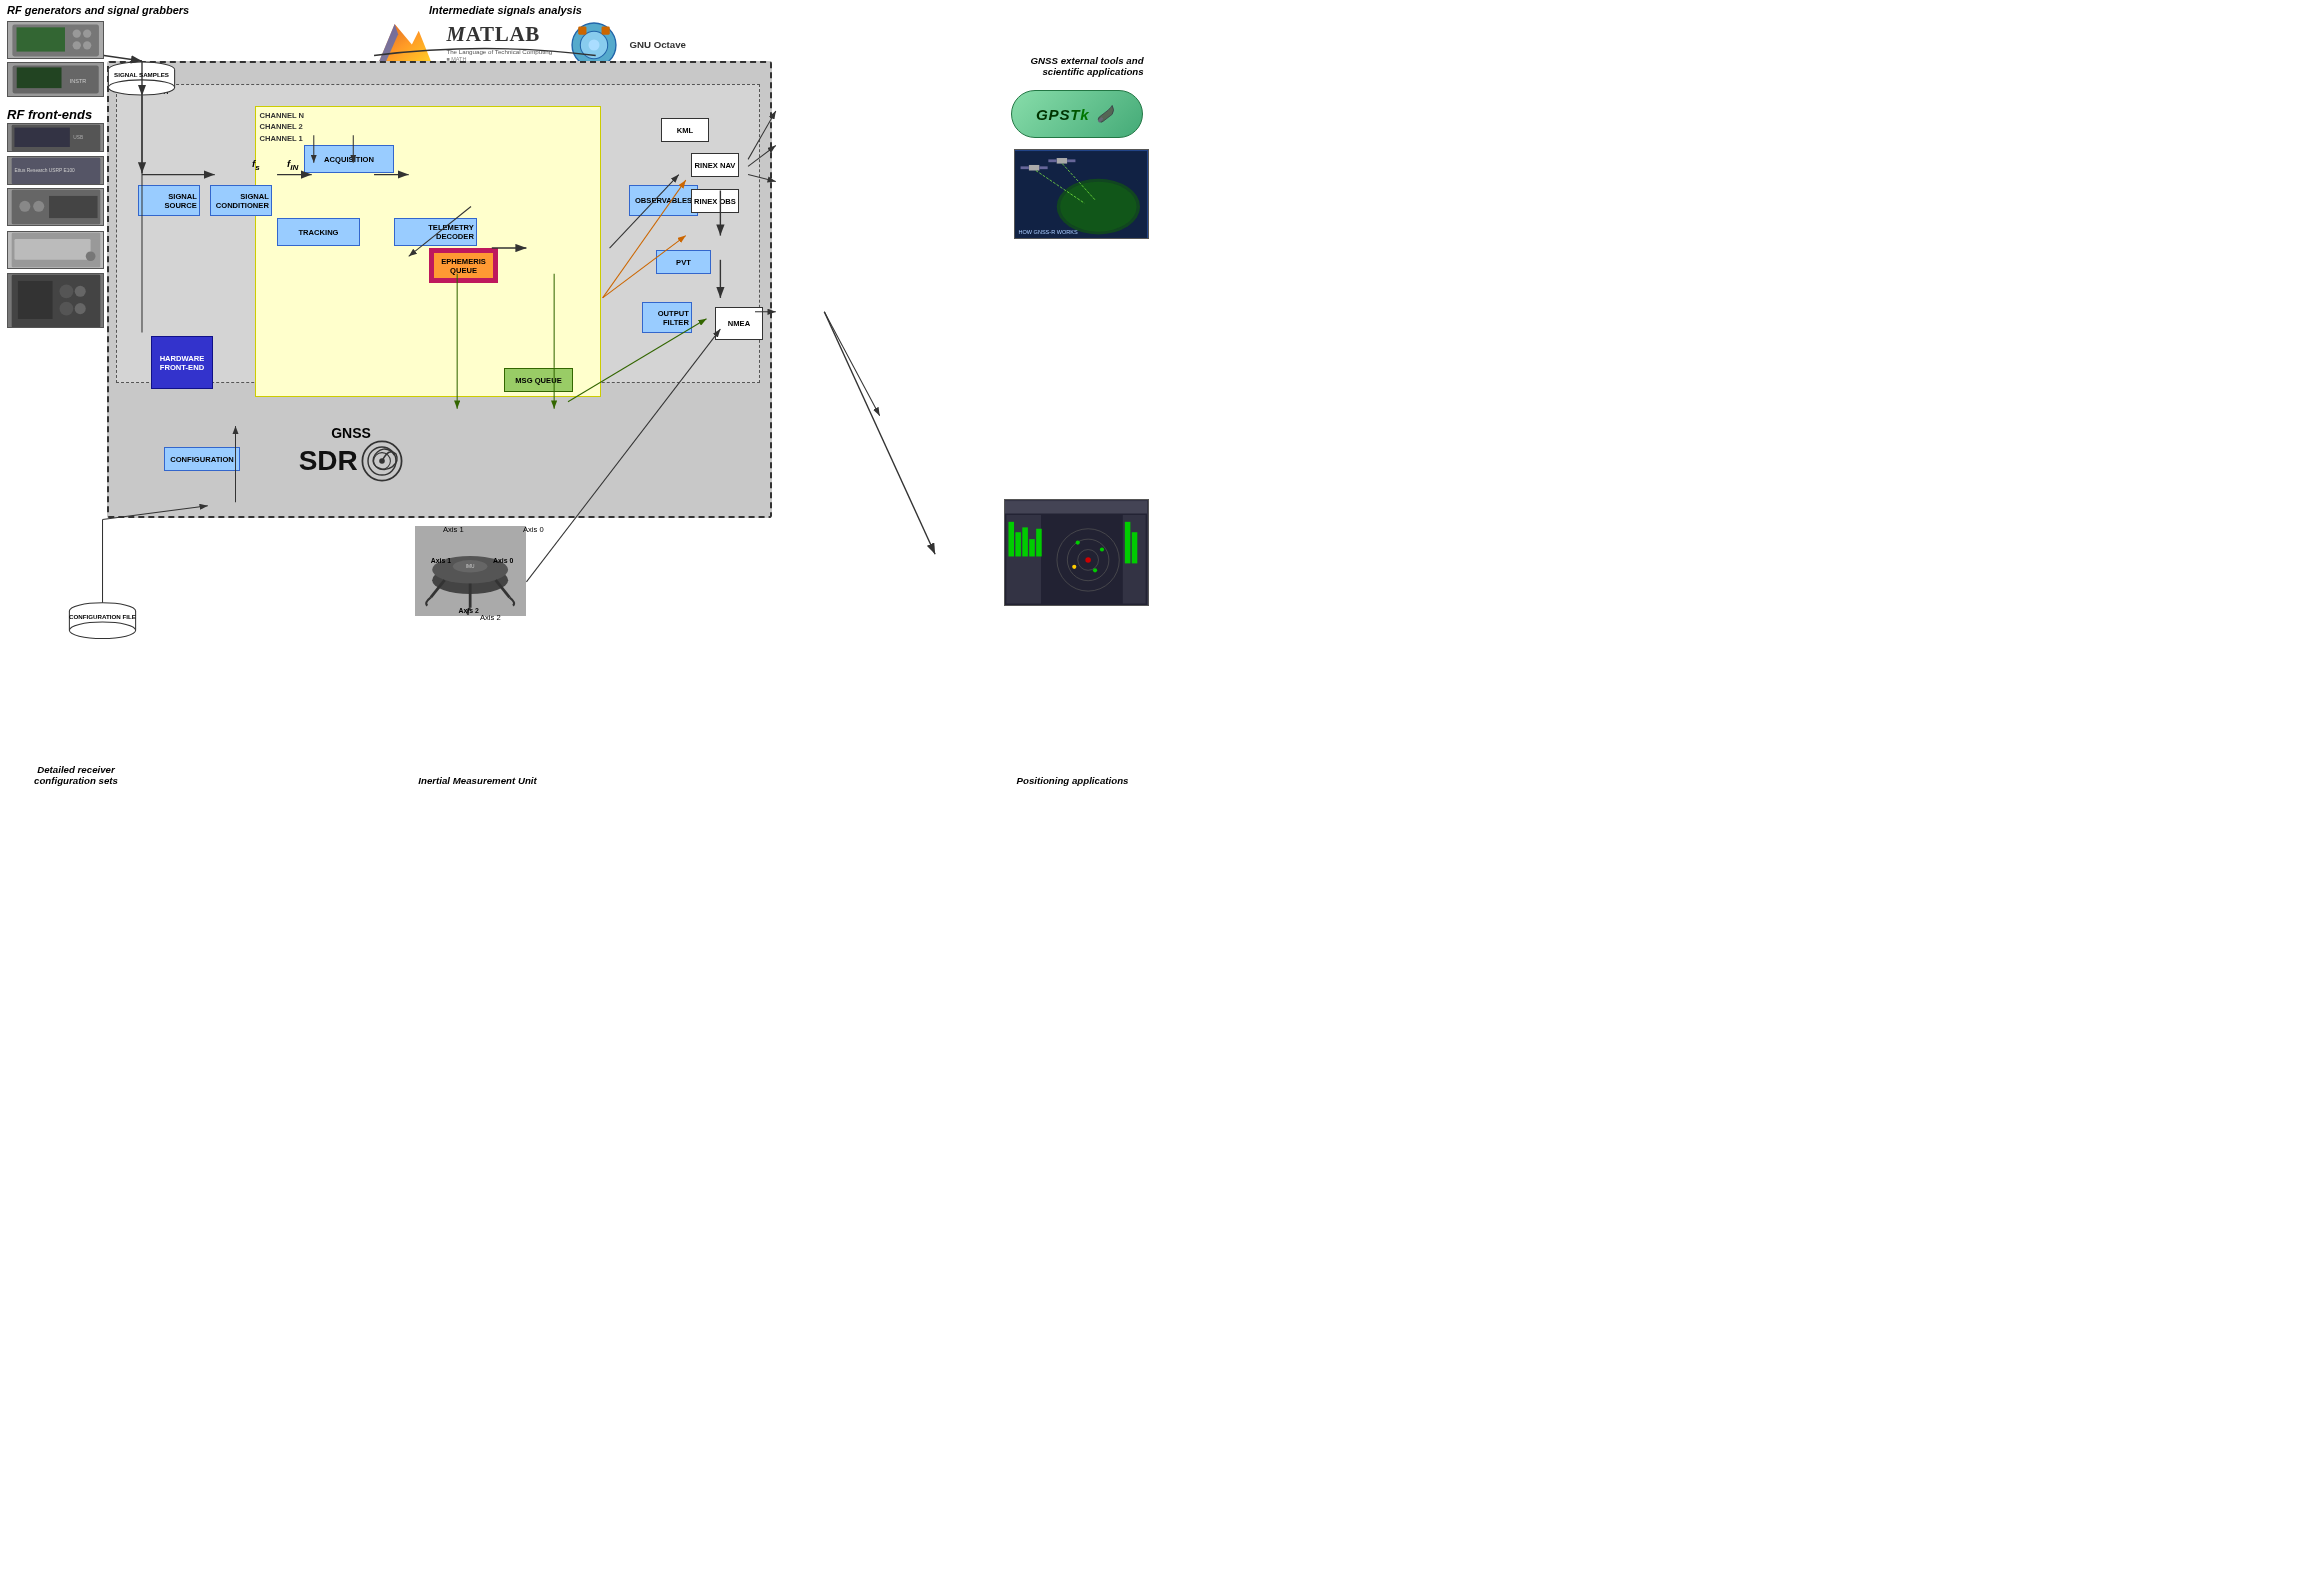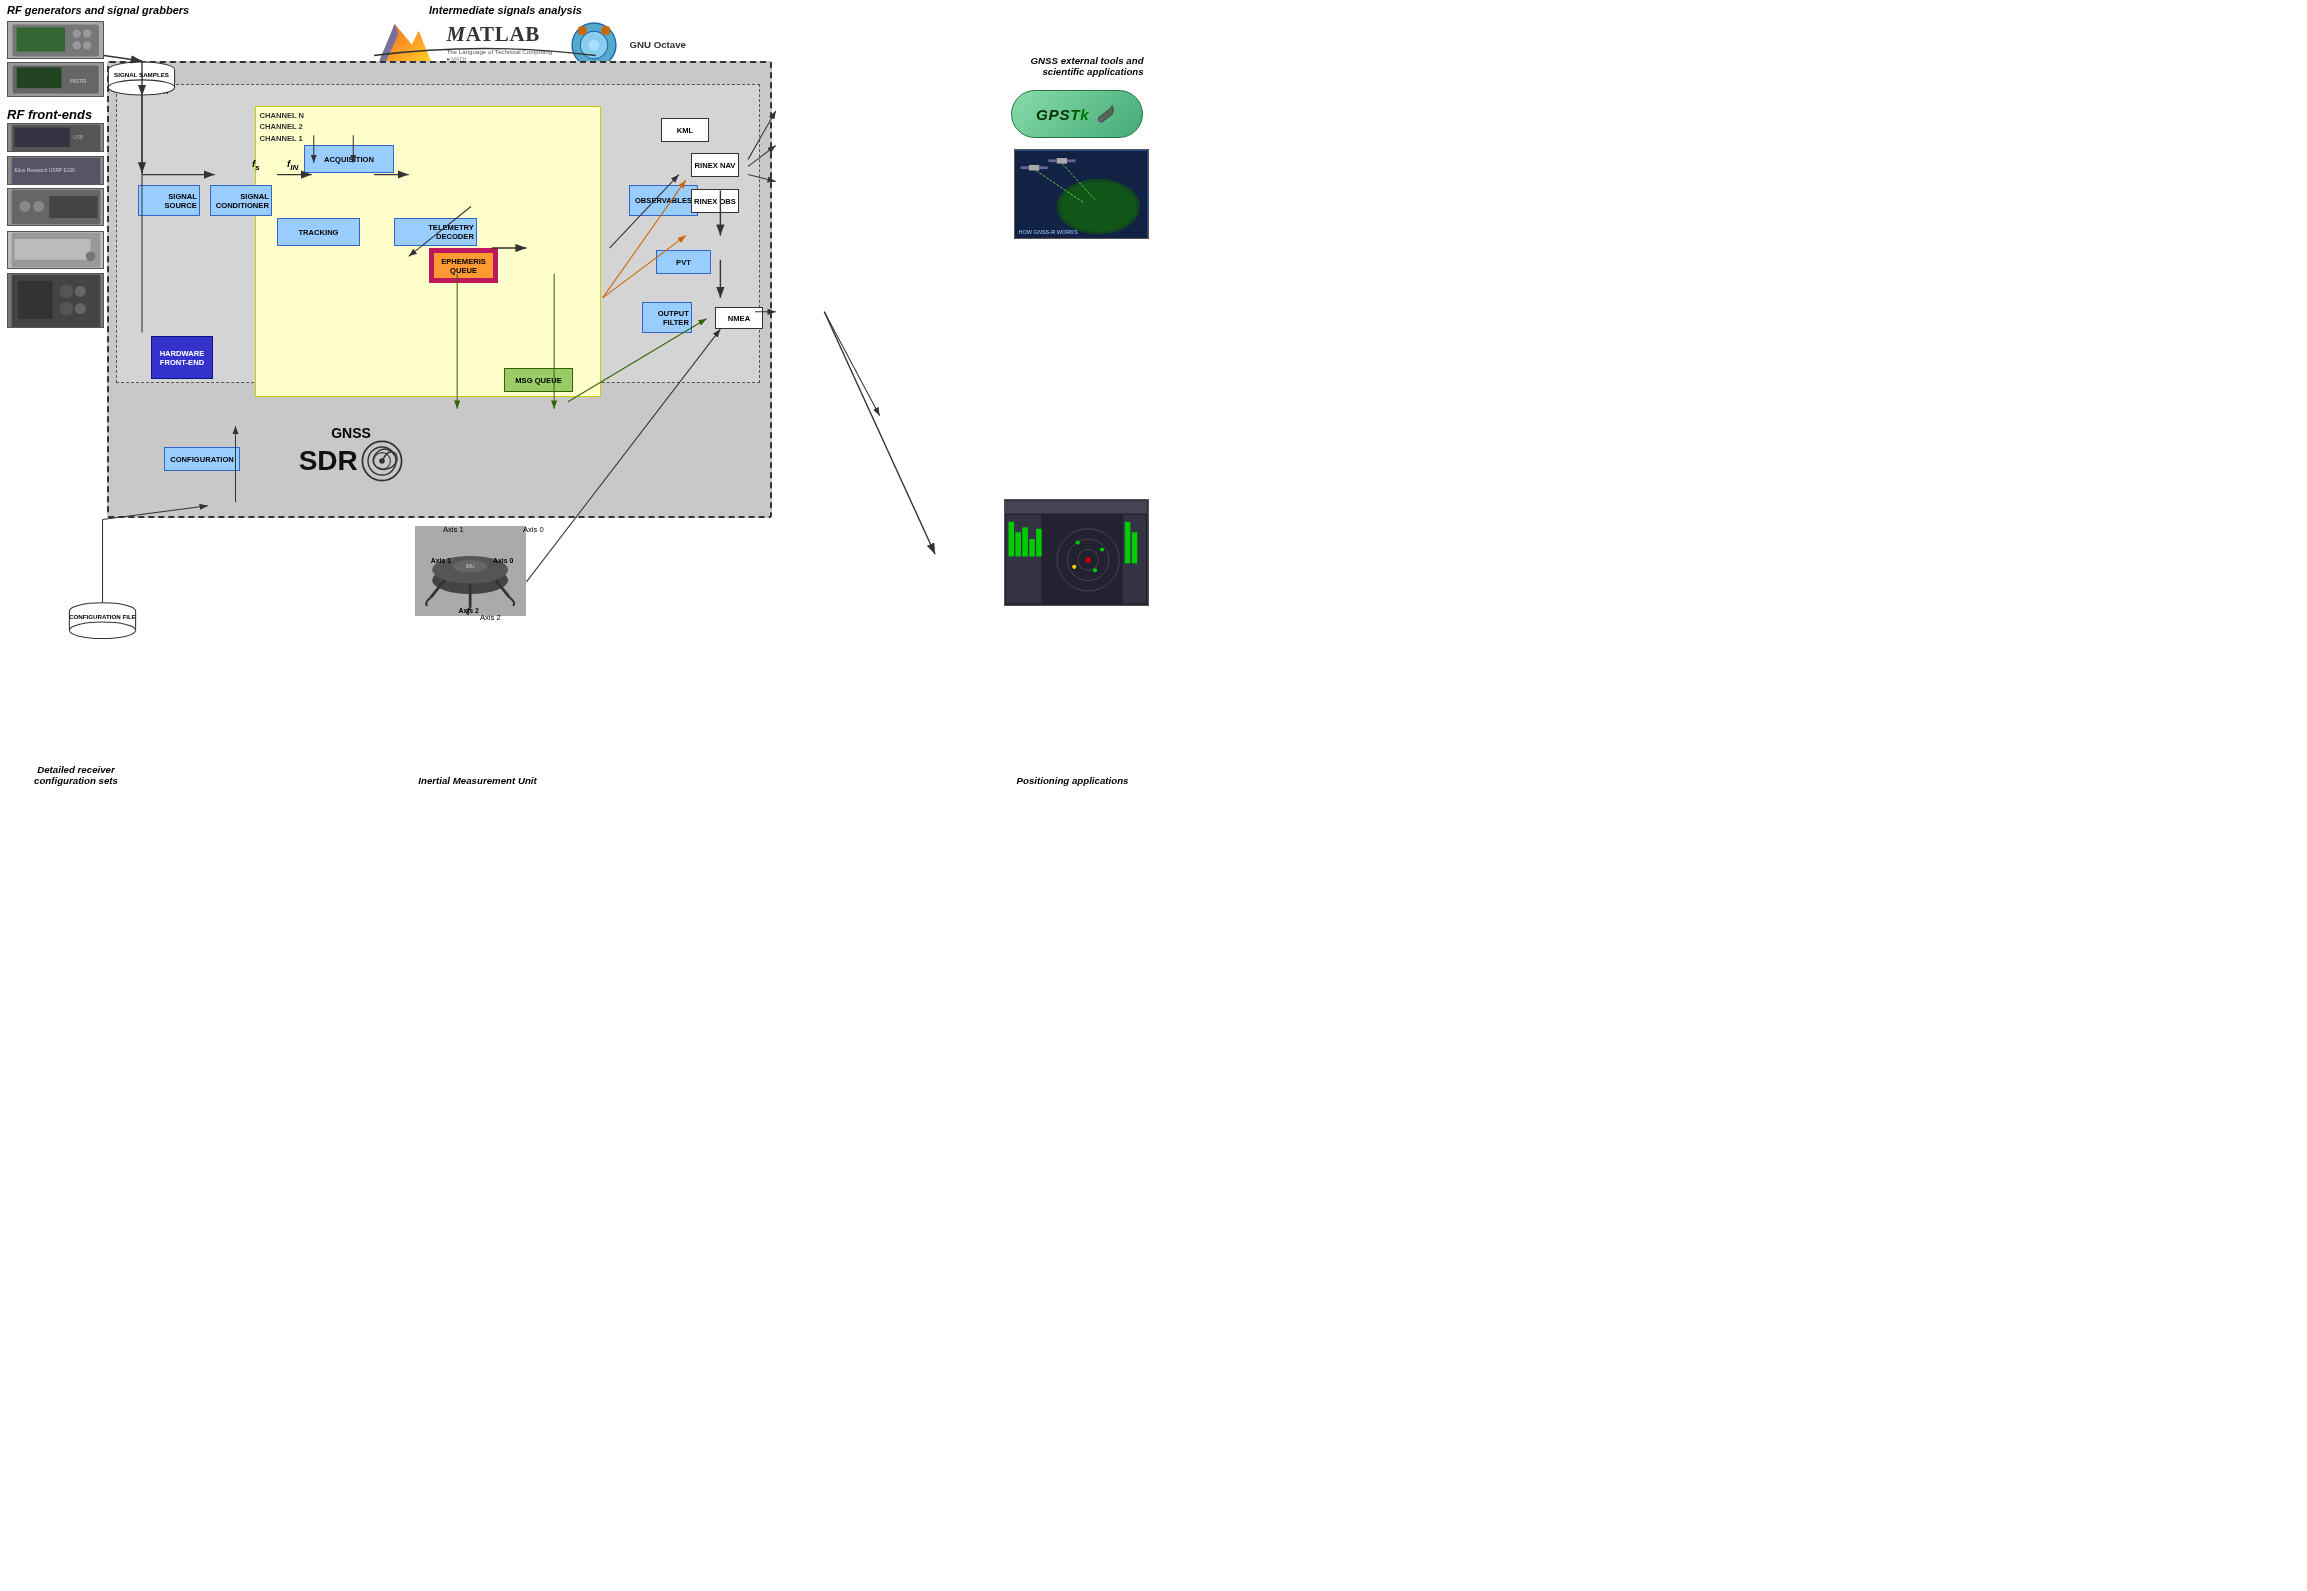--- a/index.html
+++ b/index.html
@@ -363,25 +363,25 @@
 NAV</div>
 
     <div class="white-box" style="top:126px; left:582px; width:48px; height:24px;">RINEX
 OBS</div>
 
     <div class="blue-box" style="top:187px; left:547px; width:55px; height:24px;">PVT</div>
 
     <div class="blue-box" style="top:239px; left:533px; width:50px; height:31px;">OUTPUT
 FILTER</div>
 
-    <div class="white-box" style="top:244px; left:606px; width:48px; height:22px;">NMEA</div>
+    <div class="white-box" style="top:244px; left:606px; width:48px; height:33px;">NMEA</div>
 
     <div class="green-box" style="top:305px; left:395px; width:69px; height:24px;">MSG QUEUE</div>
 
-    <div class="purple-box" style="top:273px; left:42px; width:62px; height:43px;">HARDWARE
+    <div class="purple-box" style="top:273px; left:42px; width:62px; height:53px;">HARDWARE
 FRONT-END</div>
 
     <div class="blue-box" style="top:384px; left:55px; width:76px; height:24px;">CONFIGURATION</div>
 
     <div class="gnss-sdr-logo" style="position:absolute; top:346px; left:173px; width:138px; height:90px;">
       <div class="gnss-sdr-logo-text" style="font-size:14px; font-weight:bold;">GNSS</div>
       <div style="display:flex; align-items:center; gap:3.5px;">
         <span class="gnss-sdr-logo-sub" style="font-size:28px; font-weight:900; color:#111;">SDR</span>
 
         <svg width="42" height="42" viewBox="0 0 60 60">

